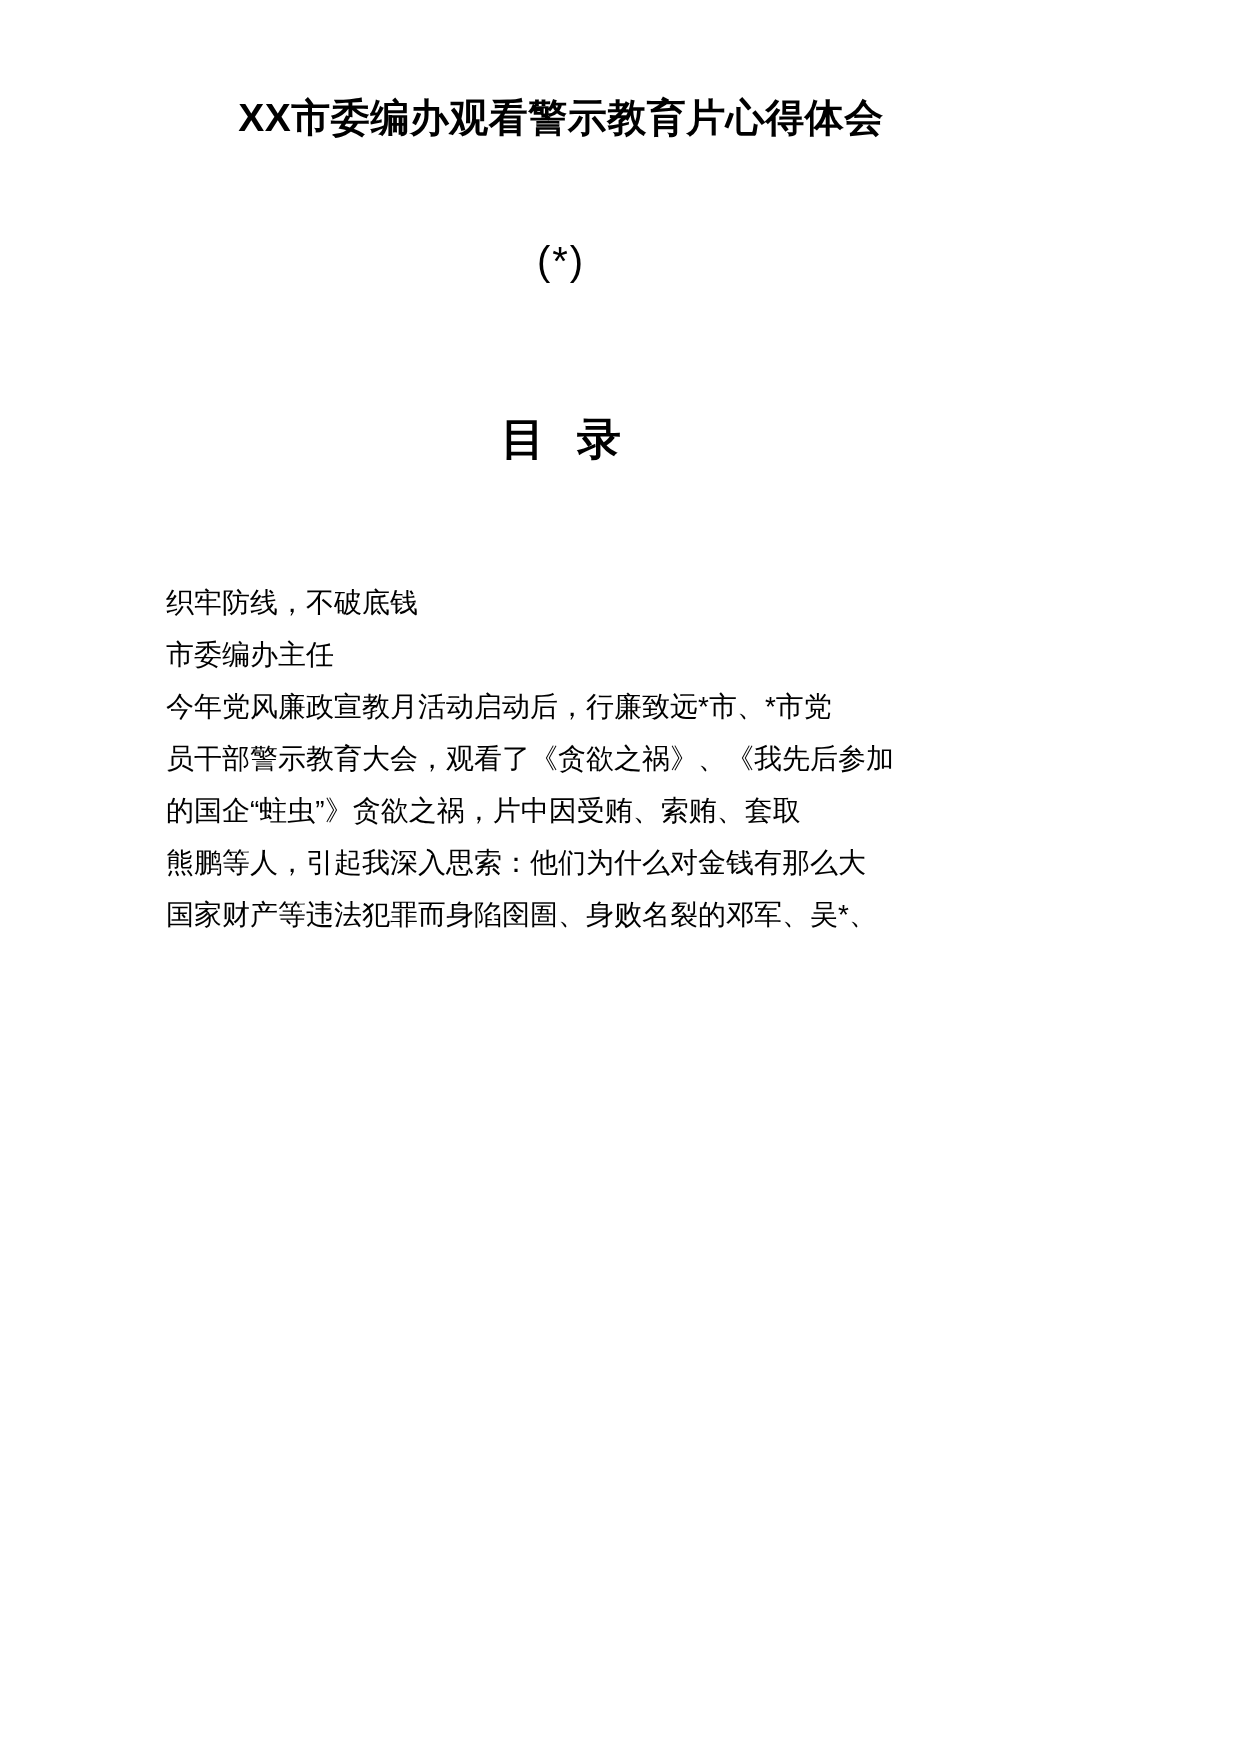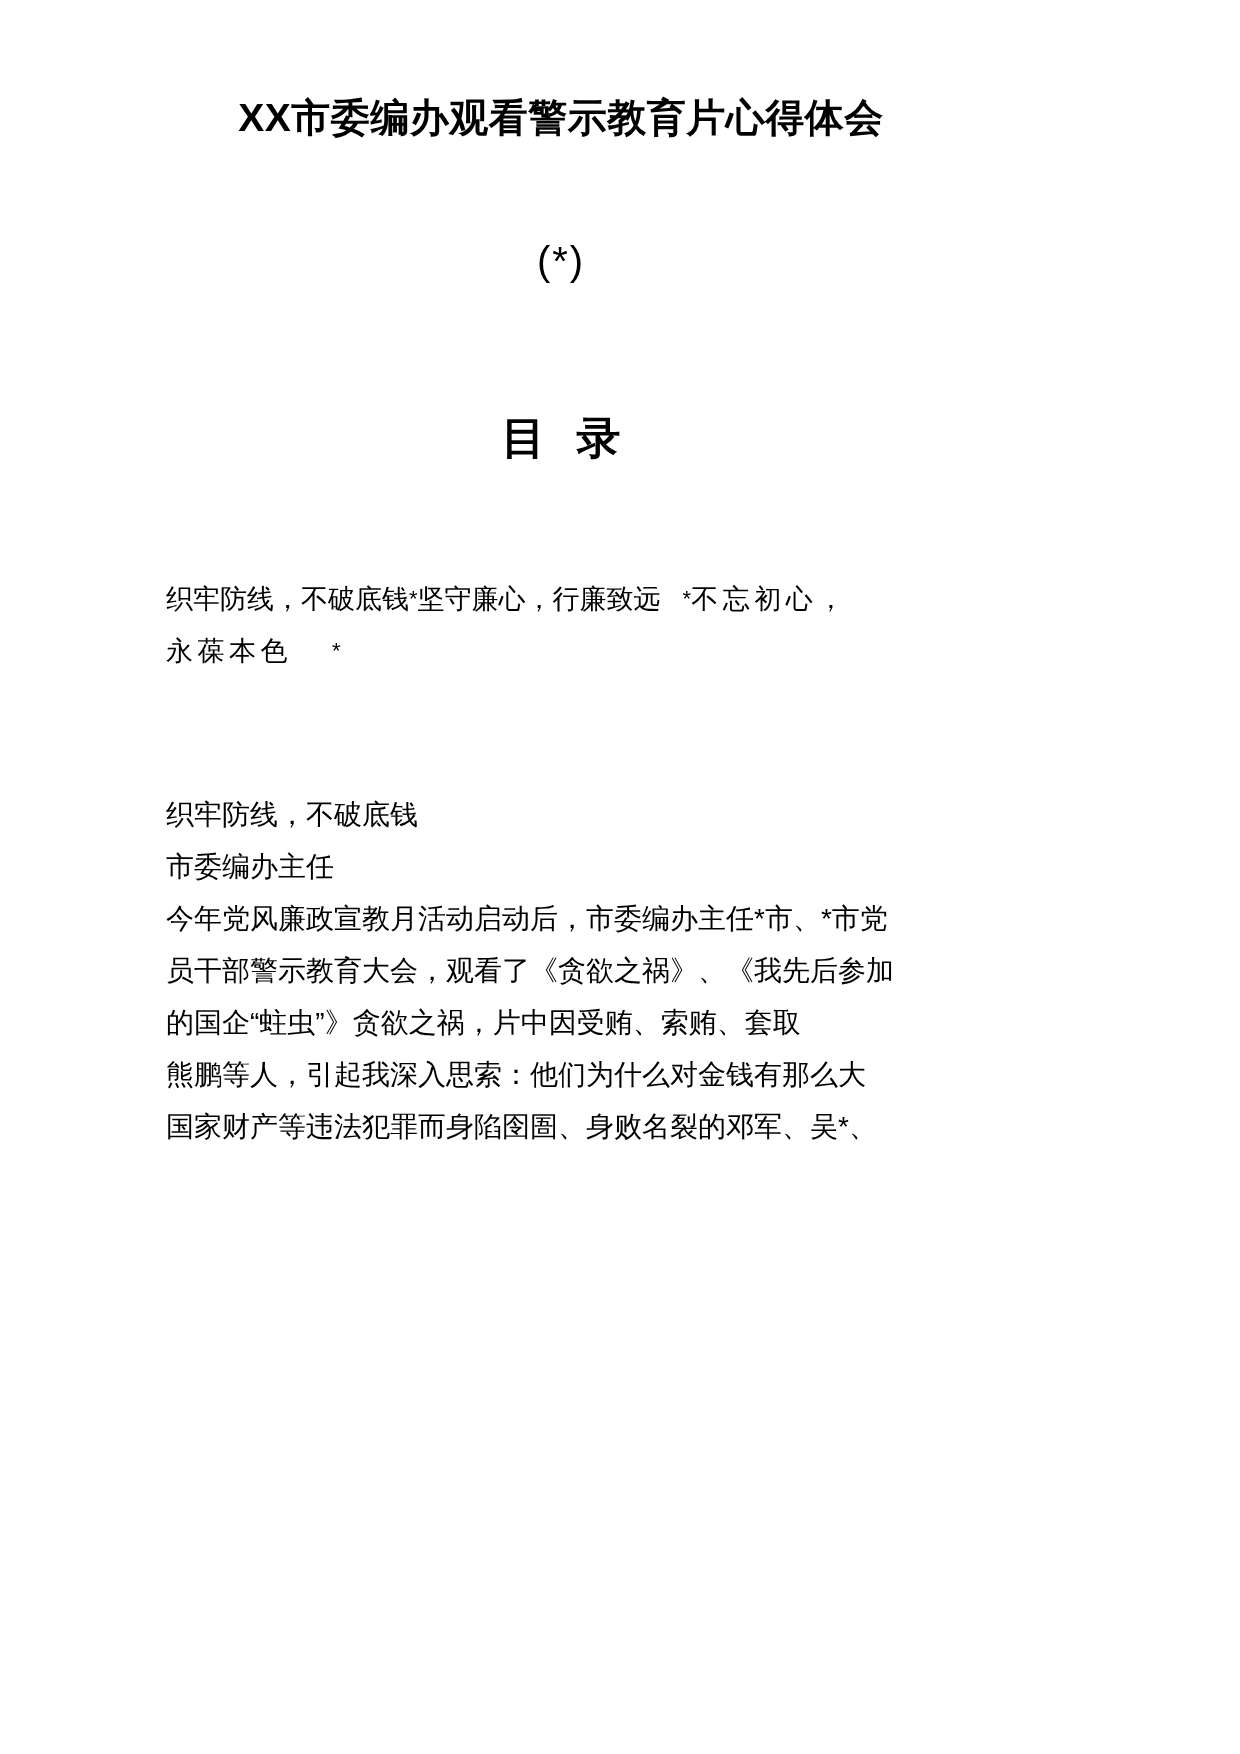--- a/index.html
+++ b/index.html
@@ -57,21 +57,20 @@
   .toc-heading {
     margin: 0;
     padding-top: 128px;
     text-align: center;
     font-size: 44px;
     font-weight: 700;
     line-height: 1.2;
     letter-spacing: 10px;
     text-indent: 10px;
     color: #000;
-    font-family: Liberation Serif, serif;
   }
 
   
   .toc-block {
     margin: 0;
     padding-top: 108px;
     font-size: 27px;
     line-height: 52px;
     color: #000;
     text-align: left;
@@ -122,35 +121,27 @@
 
 <div class="page">
   <div class="content">
 
     <h1 class="doc-title">XX市委编办观看警示教育片心得体会</h1>
 
     <div class="star-mark">(*)</div>
 
     <h2 class="toc-heading">目 录</h2>
 
-    <div class="toc-block">
-      <div class="toc-line">
-        <span class="toc-seg">织牢防线，不破底钱</span><span class="toc-star">*</span><span class="toc-seg">坚守廉心，行廉致远</span><span class="toc-gap"></span><span class="toc-star">*</span><span class="toc-seg-wide">不忘初心，</span>
-      </div>
-      <div class="toc-line">
-        <span class="toc-seg-wide">永葆本色</span><span class="toc-gap-lg"></span><span class="toc-star">*</span>
-      </div>
-    </div>
 
     <div class="body-block">
       <div class="body-line">织牢防线，不破底钱</div>
       <div class="body-line sub">市委编办主任</div>
 
       <div class="body-para">
-        <div class="body-line">今年党风廉政宣教月活动启动后，市委编办主任*市、*市党</div>
+        <div class="body-line">今年党风廉政宣教月活动启动后，行廉致远*市、*市党</div>
         <div class="body-line">员干部警示教育大会，观看了《贪欲之祸》、《我先后参加</div>
         <div class="body-line">的国企“蛀虫”》贪欲之祸，片中因受贿、索贿、套取</div>
         <div class="body-line">熊鹏等人，引起我深入思索：他们为什么对金钱有那么大</div>
         <div class="body-line">国家财产等违法犯罪而身陷囹圄、身败名裂的邓军、吴*、</div>
       </div>
     </div>
 
   </div>
 </div>
 

